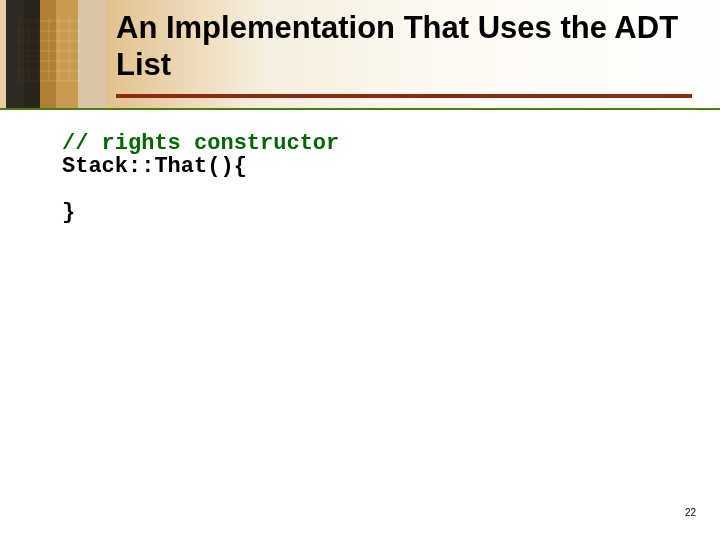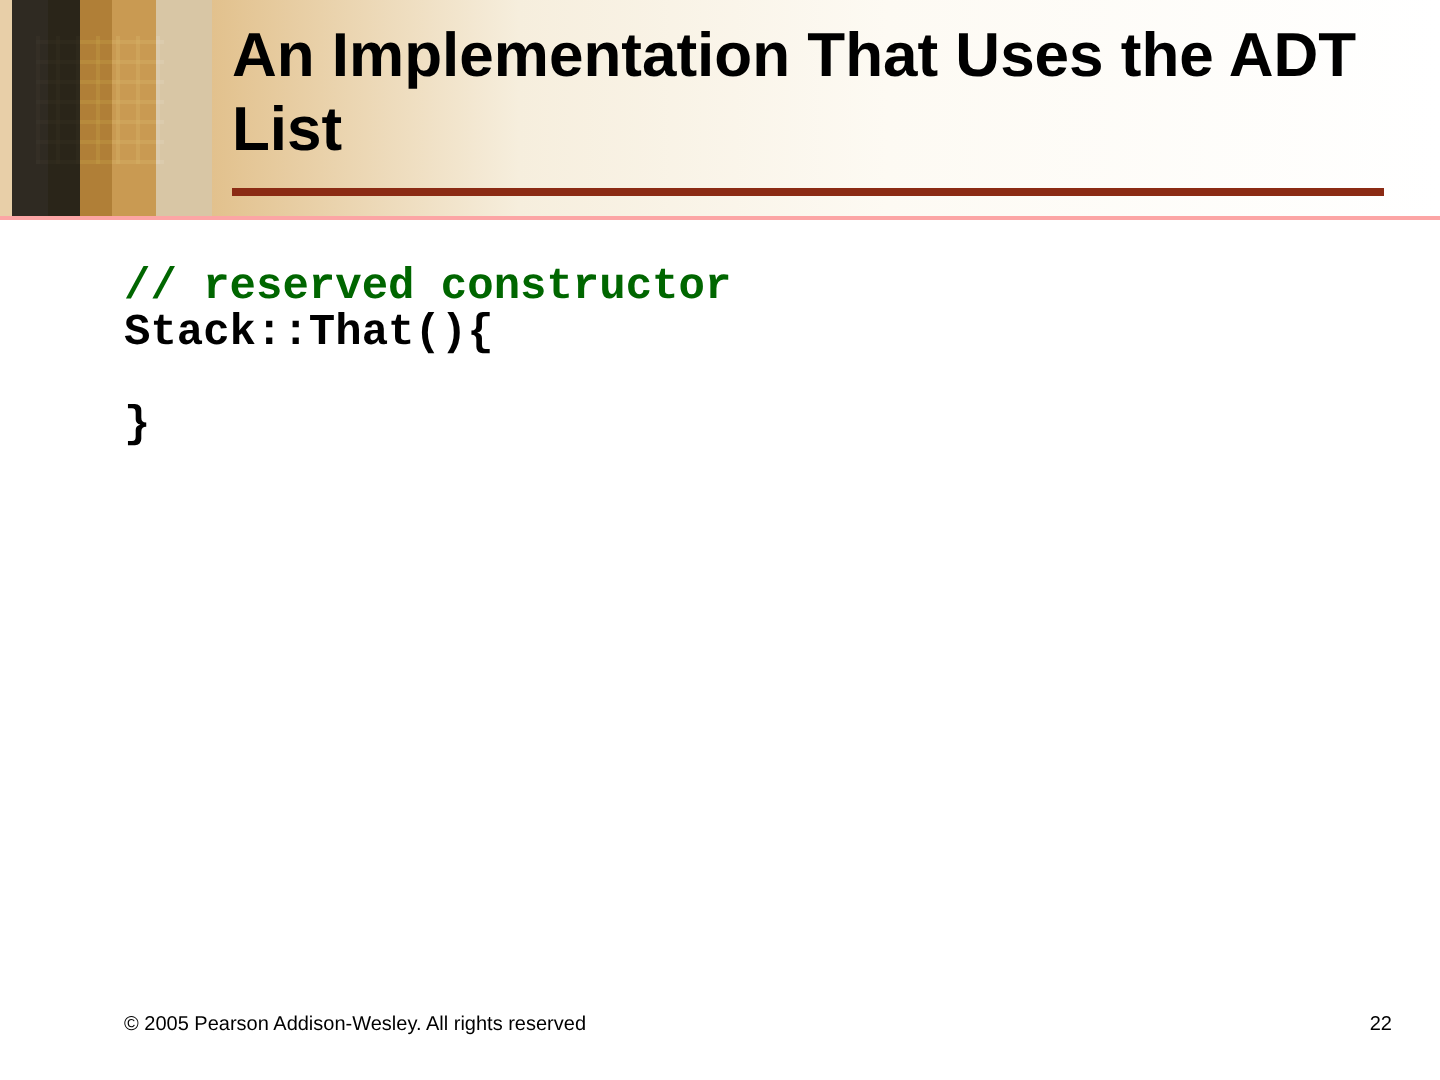--- a/index.html
+++ b/index.html
@@ -4,21 +4,21 @@
 <style>
   * { margin: 0; padding: 0; box-sizing: border-box; }
   html, body { width: 720px; height: 540px; background: #fff; font-family: Arial, Helvetica, sans-serif; overflow: hidden; }
   .slide { position: relative; width: 720px; height: 540px; }
 
   
   .header-band {
     position: absolute;
     left: 0; top: 0;
     width: 720px; height: 110px;
-    background: #fca5a5;
+    background: #4d7c0f;
   }
   .header-image {
     position: absolute;
     left: 0; top: 0;
     width: 106px; height: 108px;
     background:
       linear-gradient(to right,
         #e8cfa8 0 6px,
         #2f2a22 6px 24px,
         #2a2519 24px 40px,
@@ -93,21 +93,20 @@
 
 <div class="slide">
 
   <div class="header-band">
     <div class="header-image"></div>
     <div class="header-fade"></div>
     <div class="title">An Implementation That Uses the ADT List</div>
     <div class="title-rule"></div>
   </div>
 
-  <div class="code"><span class="comment">// reserved constructor</span>
+  <div class="code"><span class="comment">// rights constructor</span>
 <span>Stack::That(){</span>
 <span></span>
 <span>}</span></div>
 
-  <div class="footer-left">© 2005 Pearson Addison-Wesley. All rights reserved</div>
   <div class="footer-right">22</div>
 
 </div>
 
 </body></html>

